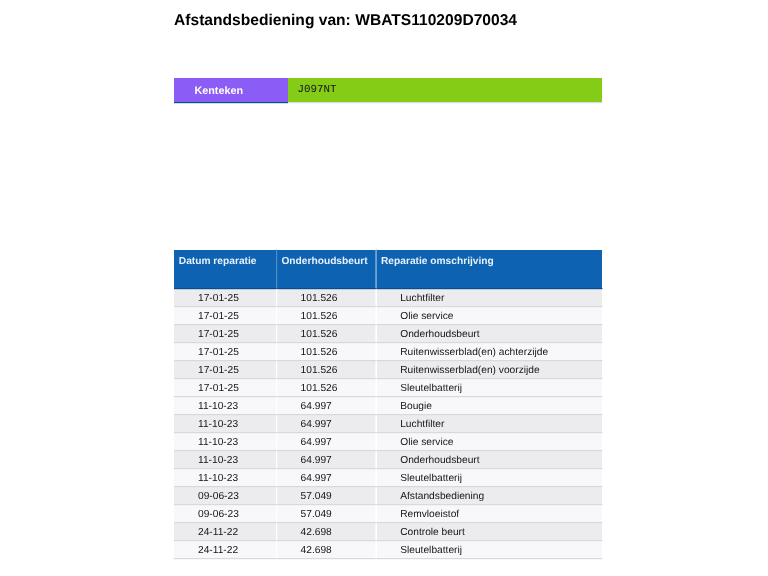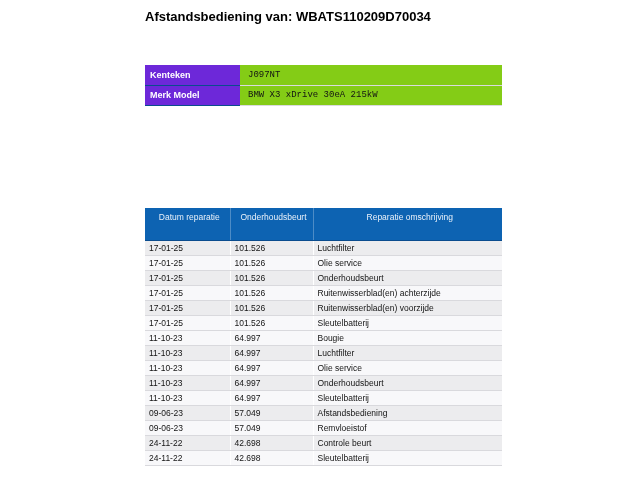--- a/index.html
+++ b/index.html
@@ -34,24 +34,24 @@
   }
   table.info-table td {
     box-sizing: border-box;
     height: 20px;
     font-size: 9px;
     vertical-align: middle;
     white-space: nowrap;
     overflow: hidden;
   }
   td.info-label {
-    background: #6d28d9;
+    background: #8b5cf6;
     color: #ffffff;
     font-weight: bold;
-    padding-left: 5px;
+    padding-left: 17px;
     border-bottom: 1px solid #0a4c8e;
   }
   td.info-value {
     background: #84cc16;
     color: #141414;
     padding-left: 8px;
     border-bottom: 1px solid #dadade;
     font-family: Liberation Mono, monospace;
   }
   
@@ -61,40 +61,40 @@
     top: 208px;
     width: 357px;
     border-collapse: collapse;
     table-layout: fixed;
   }
   table.history-table th {
     box-sizing: border-box;
     height: 32px;
     background: #0d63b2;
     color: #e9f1fa;
-    font-weight: normal;
+    font-weight: bold;
     font-size: 8.5px;
-    text-align: center;
+    text-align: left;
     vertical-align: top;
     padding: 4px 0 0 4px;
     border-bottom: 1px solid #0a4c8e;
     border-left: 1px solid #4d8cc6;
     white-space: nowrap;
     overflow: hidden;
   }
   table.history-table th:first-child {
     border-left: none;
   }
   table.history-table td {
     box-sizing: border-box;
     height: 13px;
     line-height: 12px;
     font-size: 8.5px;
     color: #141414;
-    padding-left: 4px;
+    padding-left: 20px;
     border-bottom: 1px solid #d9d9dd;
     border-left: 1px solid #ffffff;
     white-space: nowrap;
     overflow: hidden;
   }
   table.history-table td:first-child {
     border-left: none;
   }
   tr.row-odd td  { background: #ececee; }
   tr.row-even td { background: #f8f8fa; }
@@ -106,24 +106,20 @@
 
 <table class="info-table">
   <colgroup>
     <col style="width:95px">
     <col style="width:262px">
   </colgroup>
   <tbody>
       <tr>
         <td class="info-label">Kenteken</td>
         <td class="info-value">J097NT</td>
-      </tr>
-      <tr>
-        <td class="info-label">Merk Model</td>
-        <td class="info-value">BMW X3 xDrive 30eA 215kW</td>
       </tr>
     </tbody>
 </table>
 
 <table class="history-table">
   <colgroup>
     <col style="width:85px">
     <col style="width:83px">
     <col style="width:189px">
   </colgroup>

